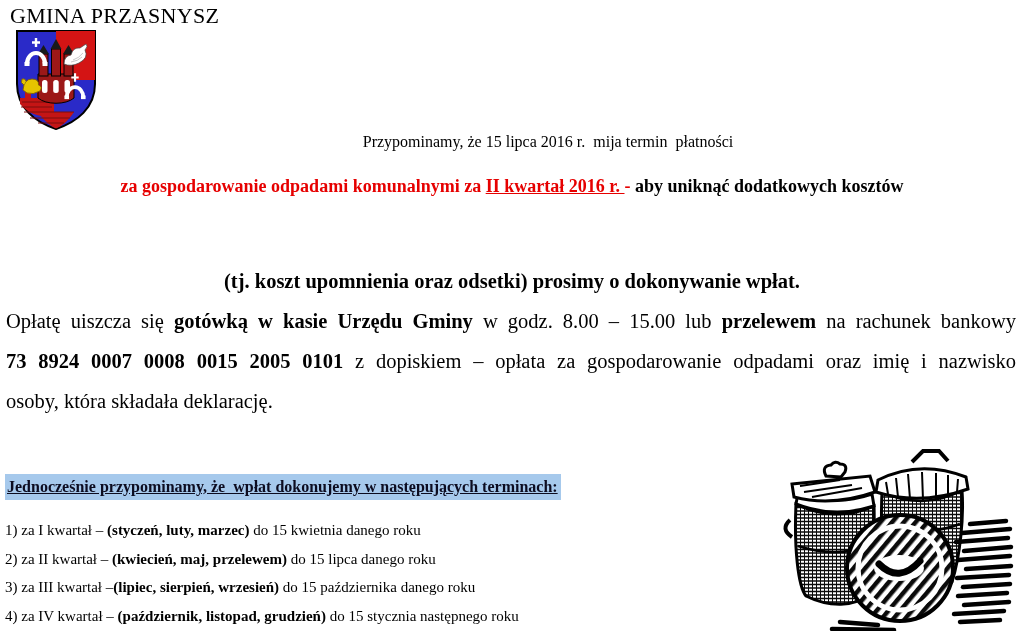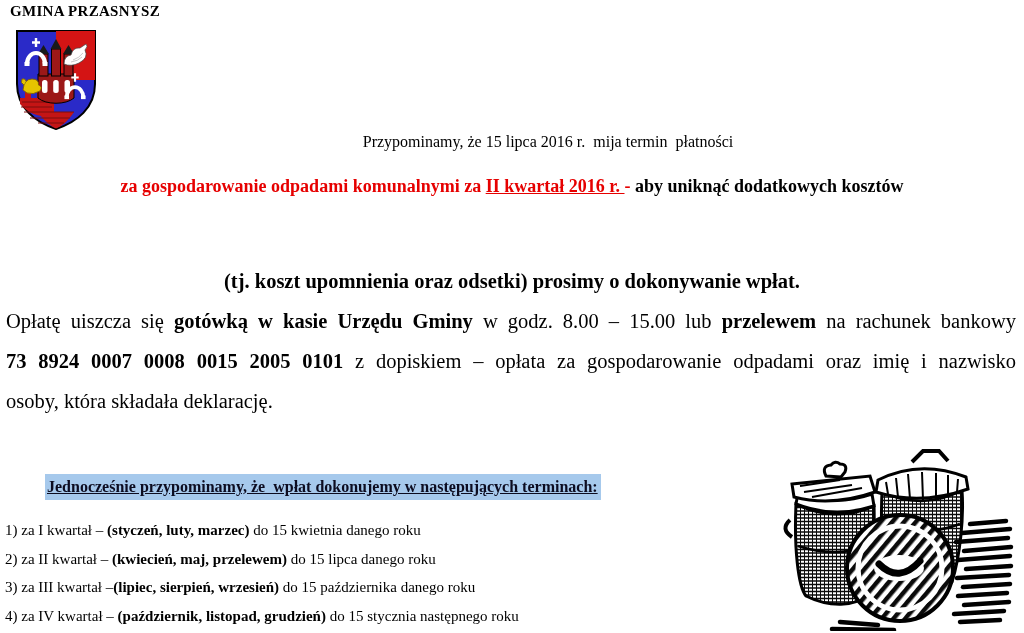--- a/index.html
+++ b/index.html
@@ -2,37 +2,37 @@
 <html><head>
 <meta charset="utf-8">
 <style>
   html, body { margin:0; padding:0; }
   body {
     width:1024px; height:633px; background:#ffffff; overflow:hidden;
     position:relative; font-family:"Liberation Serif", serif; color:#000;
   }
   .abs { position:absolute; }
   #org-name {
-    left:10px; top:3px; font-size:15px; font-weight:bold; letter-spacing:.3px;
+    left:10px; top:3px; font-size:22px; font-weight:normal; letter-spacing:.3px;
     white-space:pre;
   }
   #crest { left:12px; top:27px; width:88px; height:106px; }
   .center-line { left:0; right:0; text-align:center; white-space:pre-wrap; }
   #reminder-line { top:133px; left:72px; right:0; font-size:16px; }
   #fee-line { top:176px; font-size:18px; font-weight:bold; }
   .red { color:#e60000; }
   .red-underline { color:#e60000; text-decoration:underline; }
   #costs-line { top:222px; font-size:20.5px; font-weight:bold;margin-top:48px; }
   #payment-paragraph { top:301px; left:6px; width:1010px; font-size:20.5px; line-height:40px; }
   .jline { text-align:justify; text-align-last:justify; }
   b { font-weight:bold; }
   #deadlines-heading-wrap { top:478px; left:5px; font-size:16px; }
   #deadlines-heading {
     background:#a6c9ec; color:#0c0c20; font-weight:bold;
-    text-decoration:underline; padding:4px 3px 5px 2px; white-space:pre-wrap;margin-left:40px;
+    text-decoration:underline; padding:4px 3px 5px 2px; white-space:pre-wrap;
   }
   #deadline-list { top:516px; left:5px; font-size:15px; }
   .deadline-item { line-height:28.6px; white-space:pre-wrap; }
   #trash { left:782px; top:426px; width:232px; height:205px; }
 </style>
 </head>
 <body>
 
 <div>
 

